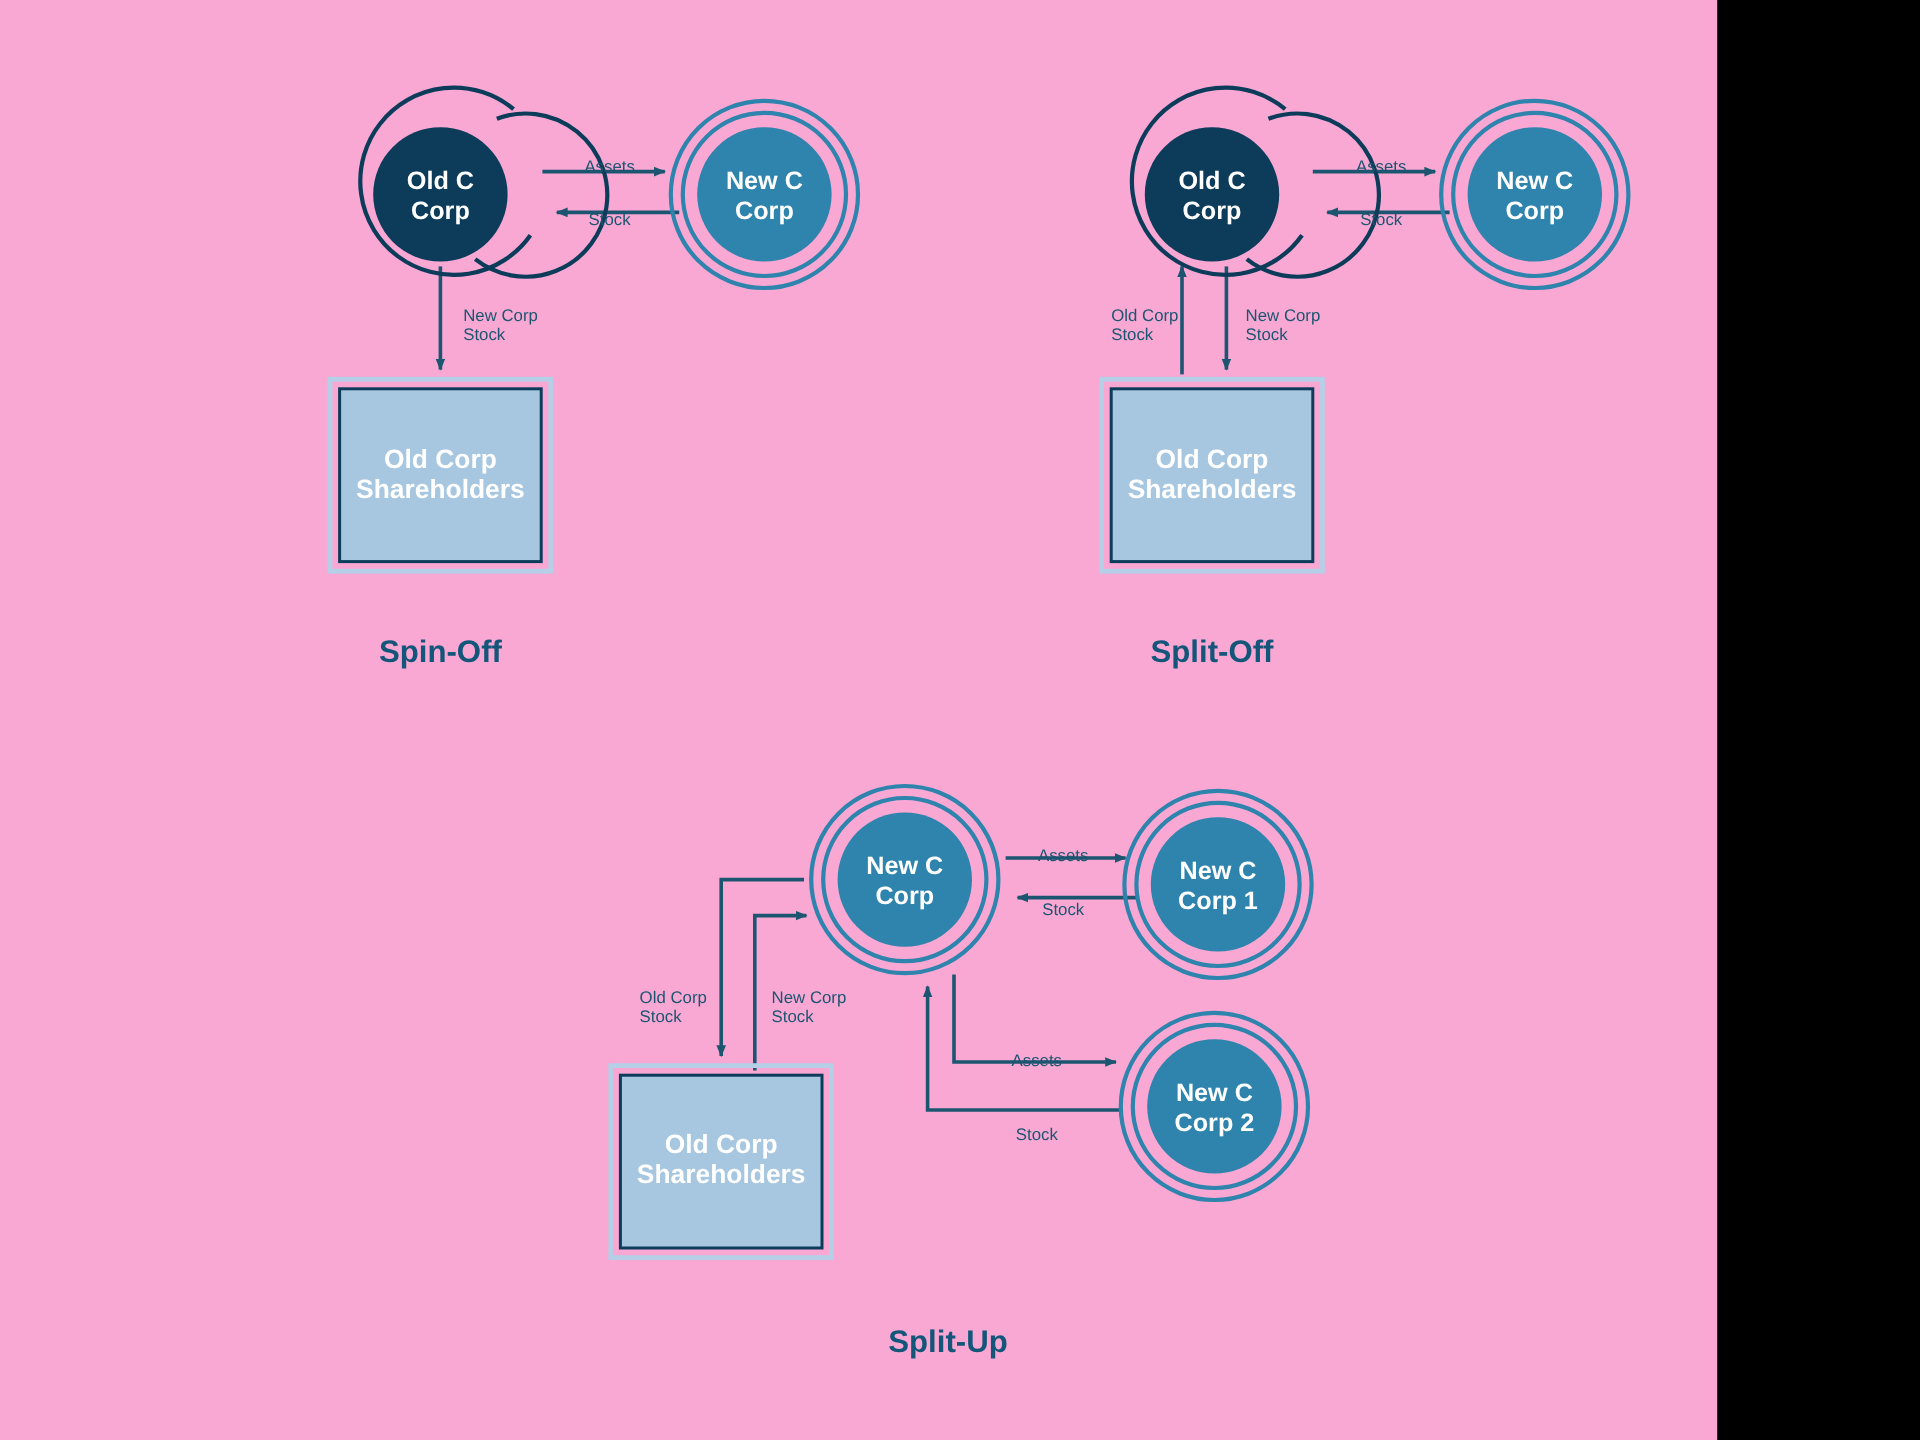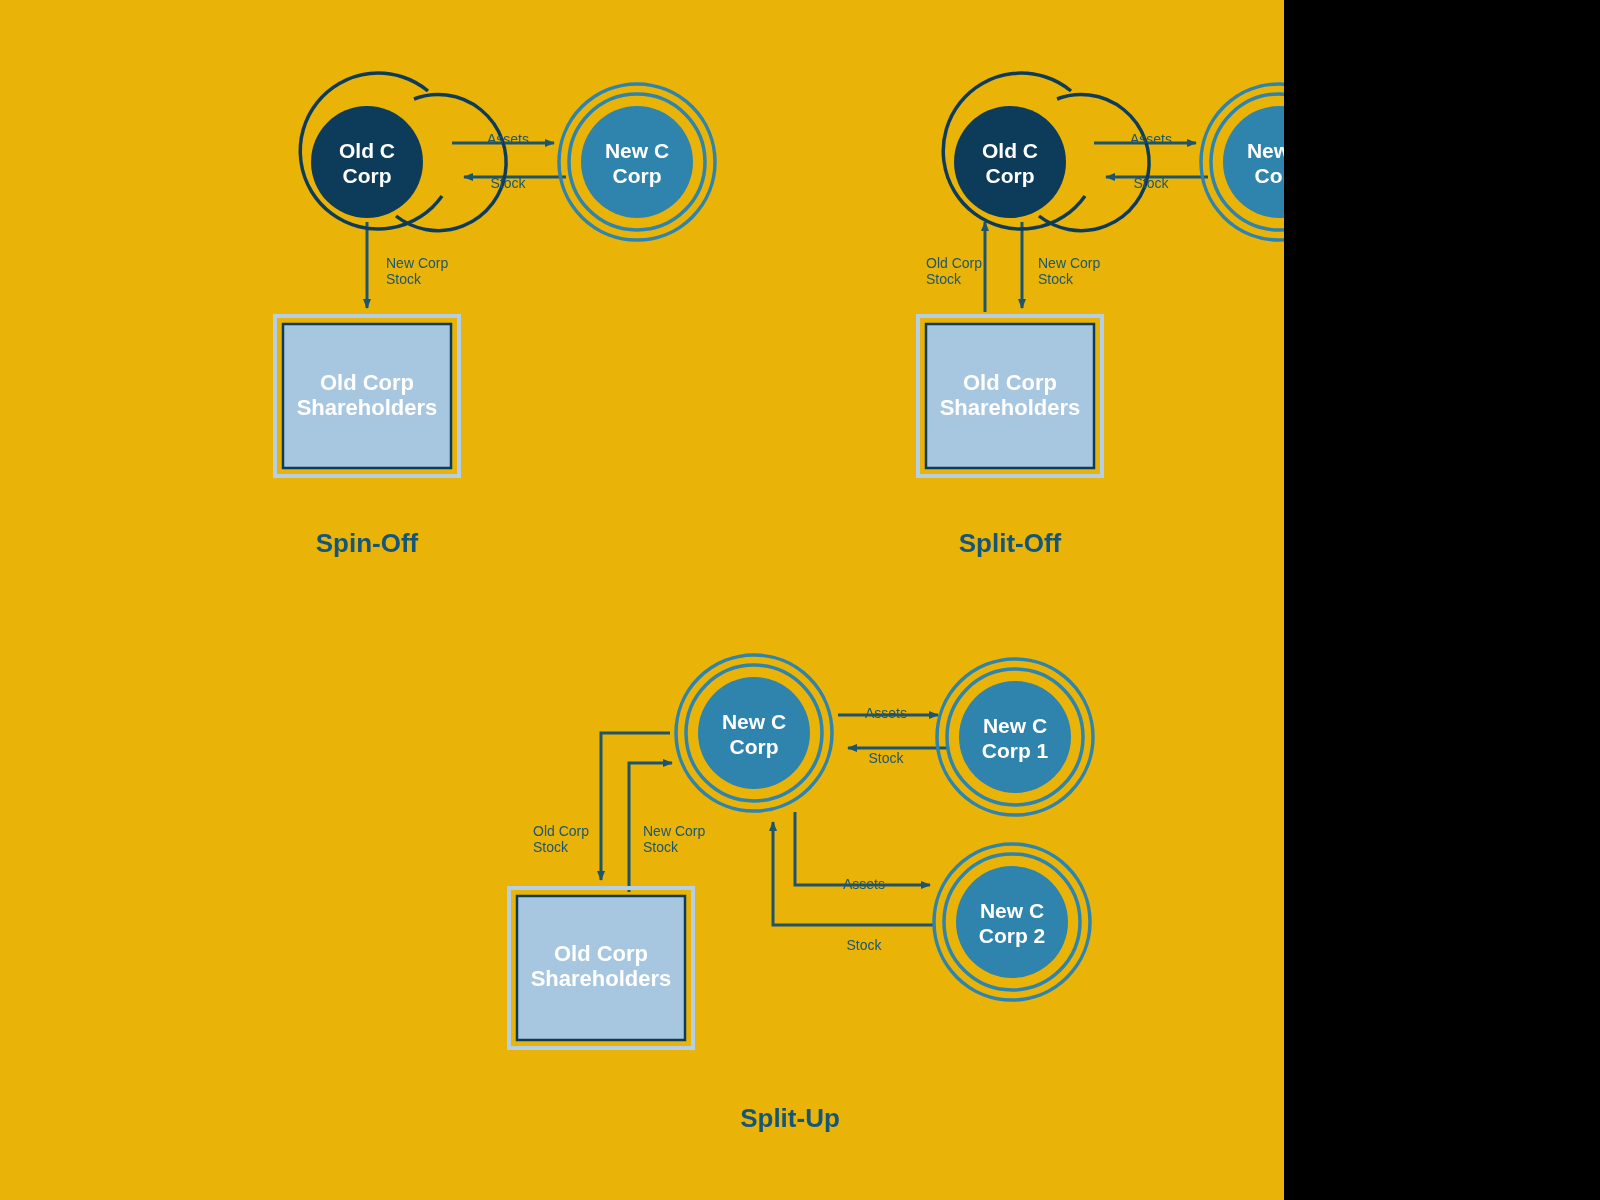--- a/index.html
+++ b/index.html
@@ -1,19 +1,19 @@
 <!DOCTYPE html>
 <html><head>
 <meta charset="utf-8">
 <style>
   html,body{margin:0;padding:0;background:#000;}
   #stage{
     position:relative;
-    width:1284px;height:1200px;
-    background:#eab308;
+    width:1431px;height:1200px;
+    background:#f9a8d4;
     font-family:"Liberation Sans", sans-serif;
     overflow:hidden;
   }
   svg#diagram{position:absolute;left:0;top:0;width:1600px;height:1200px;display:block;}
 
   .node-label{
     fill:#ffffff;
     font-family:"Liberation Sans", sans-serif;
     font-weight:bold;
     font-size:21px;

